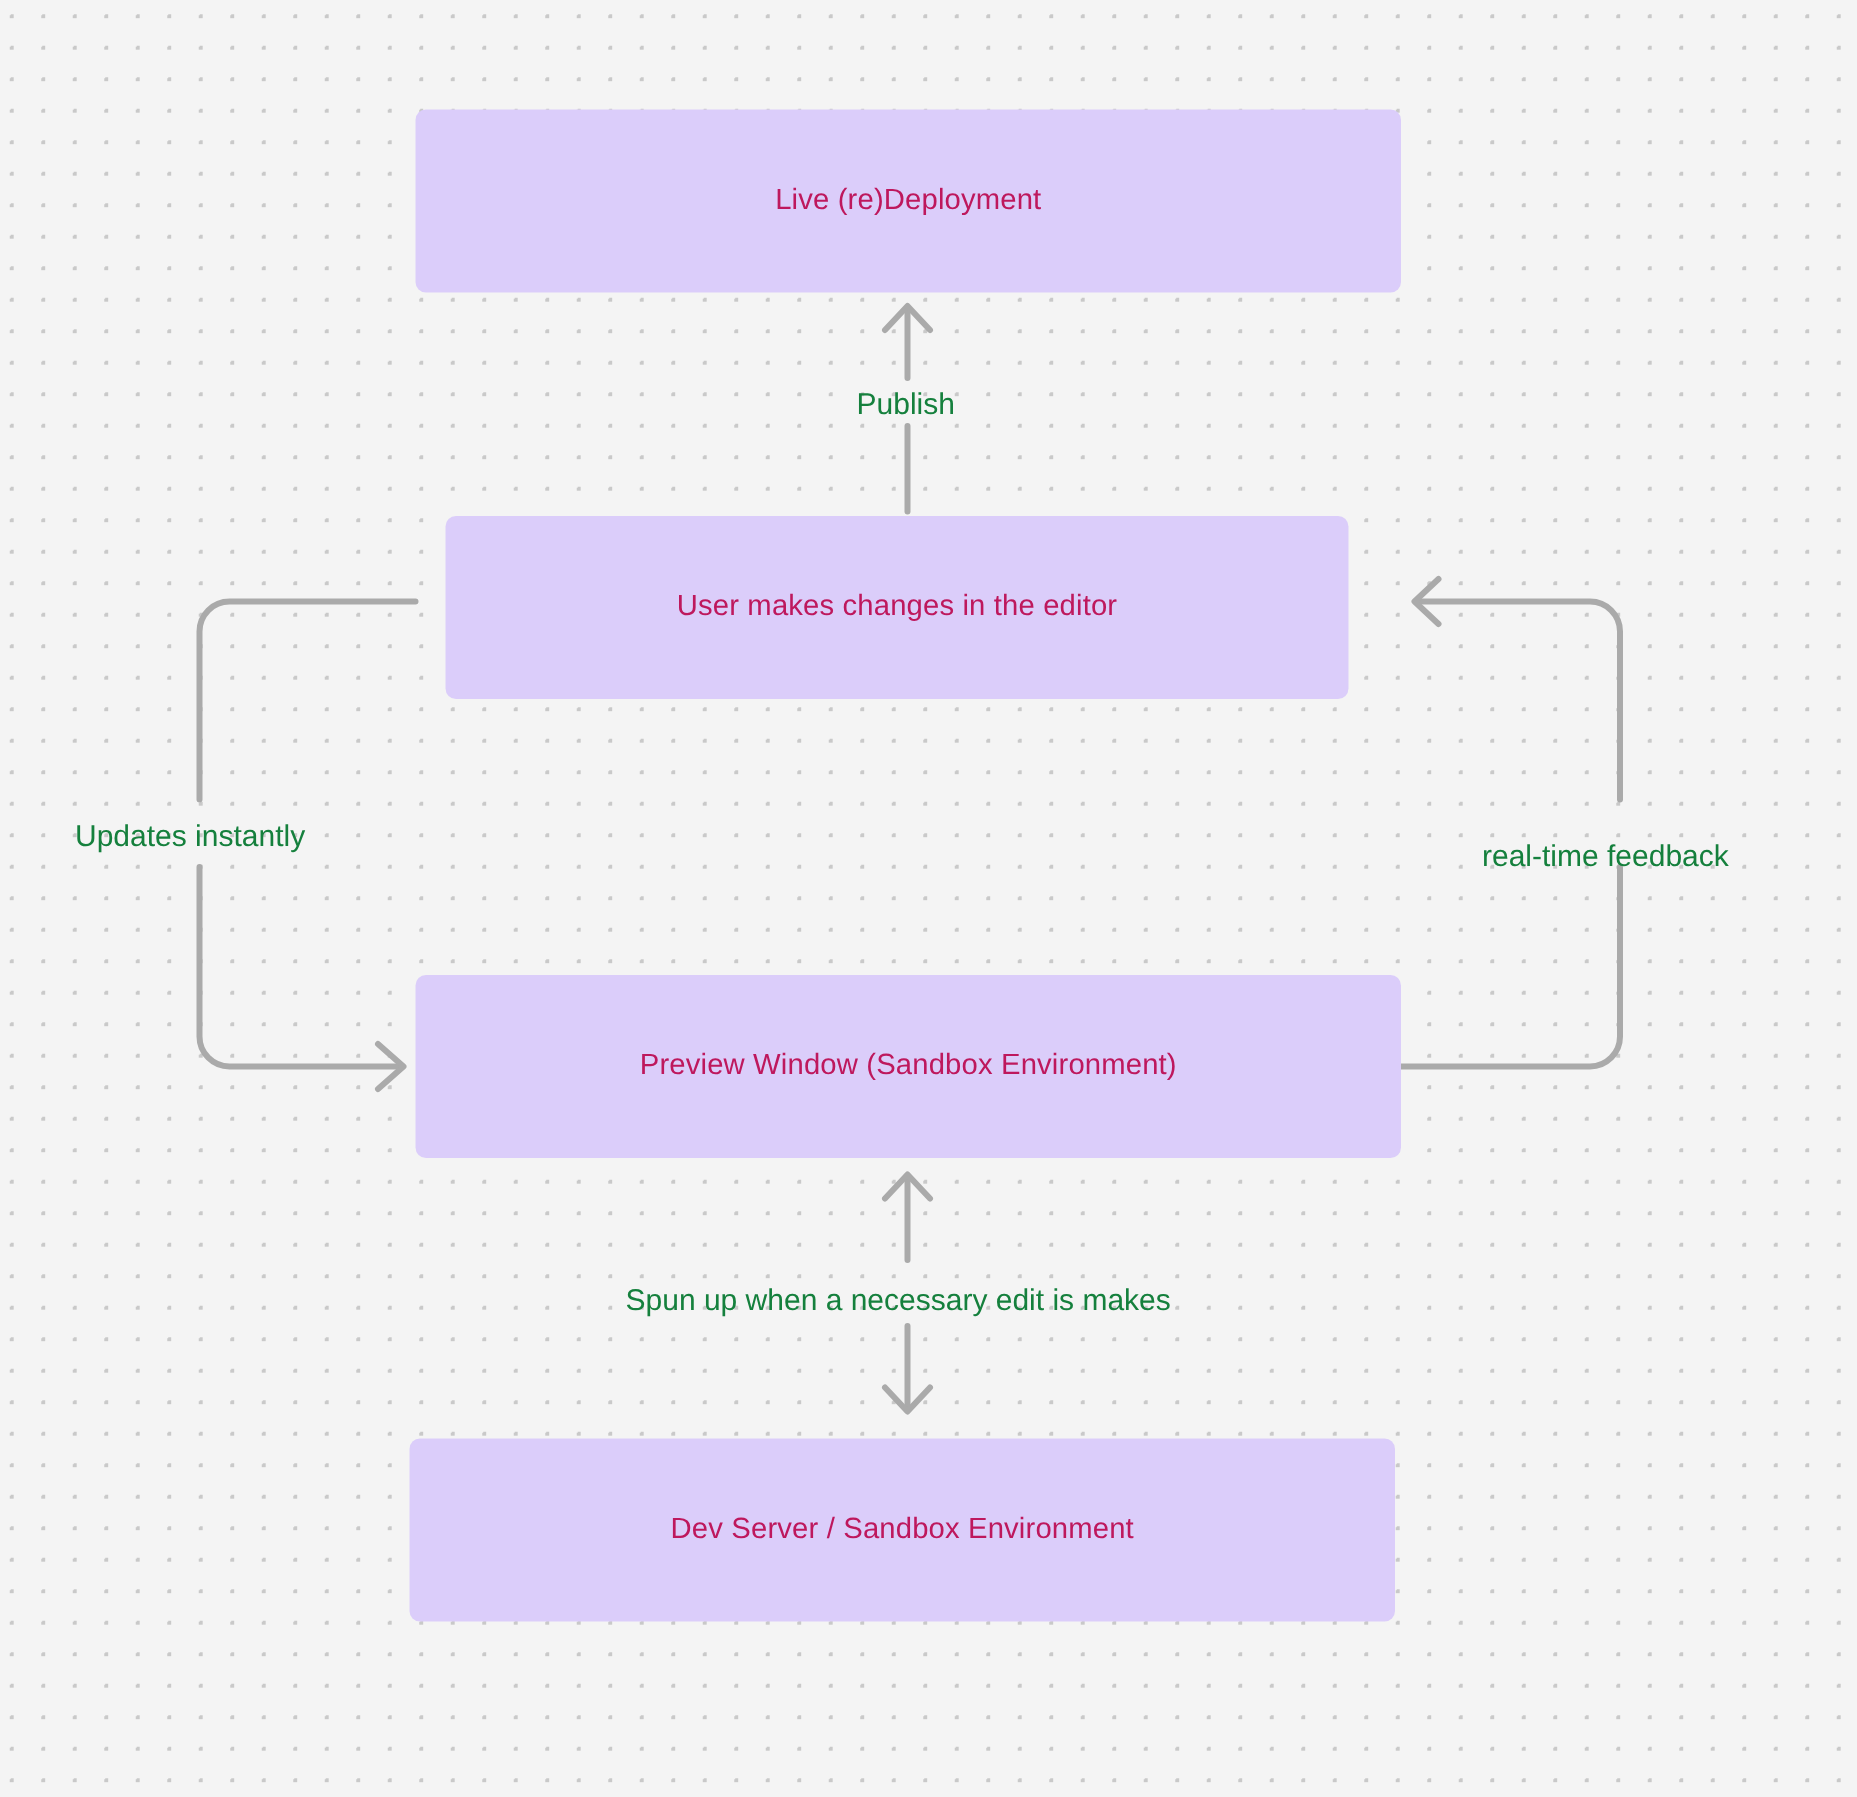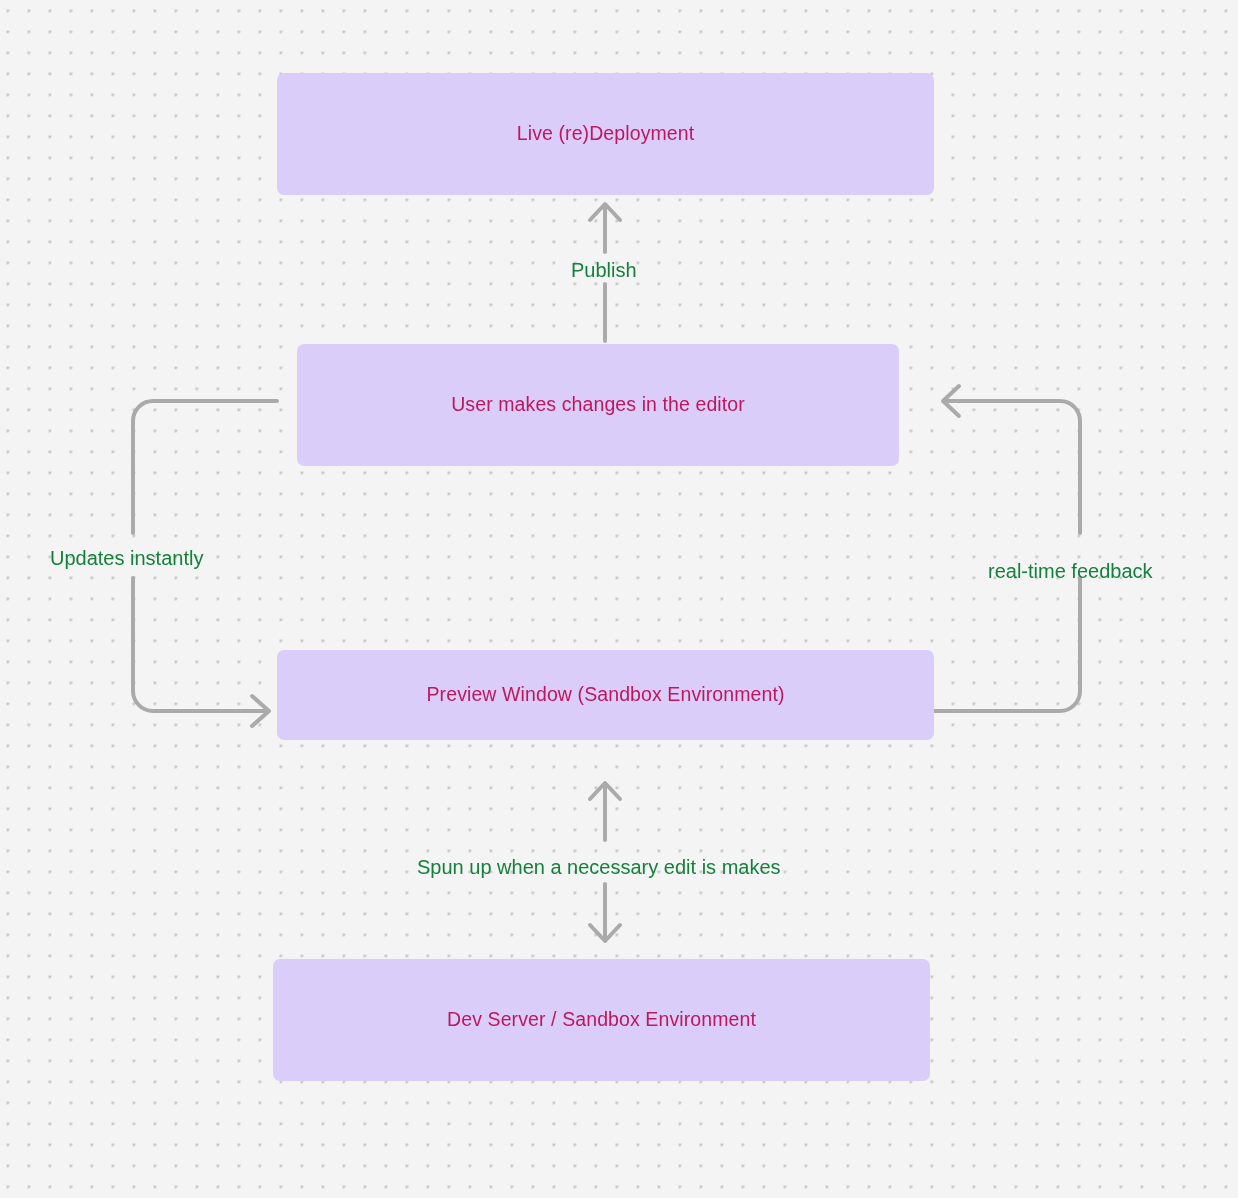--- a/index.html
+++ b/index.html
@@ -65,21 +65,21 @@
     font-size: 19.5px;
     line-height: 1.3;
     letter-spacing: 0.1px;
     text-align: center;
     white-space: nowrap;
     font-family: "Liberation Sans", sans-serif;
   }
 
   #node-live        { left: 277px; top: 73px;  width: 657px; height: 122px; }
   #node-editor      { left: 277px; top: 344px; width: 602px; height: 122px; margin-left: 20px; }
-  #node-preview     { left: 277px; top: 650px; width: 657px; height: 90px; }
+  #node-preview     { left: 277px; top: 650px; width: 657px; height: 122px; }
   #node-devserver   { left: 273px; top: 959px; width: 657px; height: 122px; }
 
   
   .edge-label {
     position: absolute;
     color: #15803d;
     font-size: 20px;
     line-height: 1;
     white-space: nowrap;
     font-family: "Liberation Sans", sans-serif;

